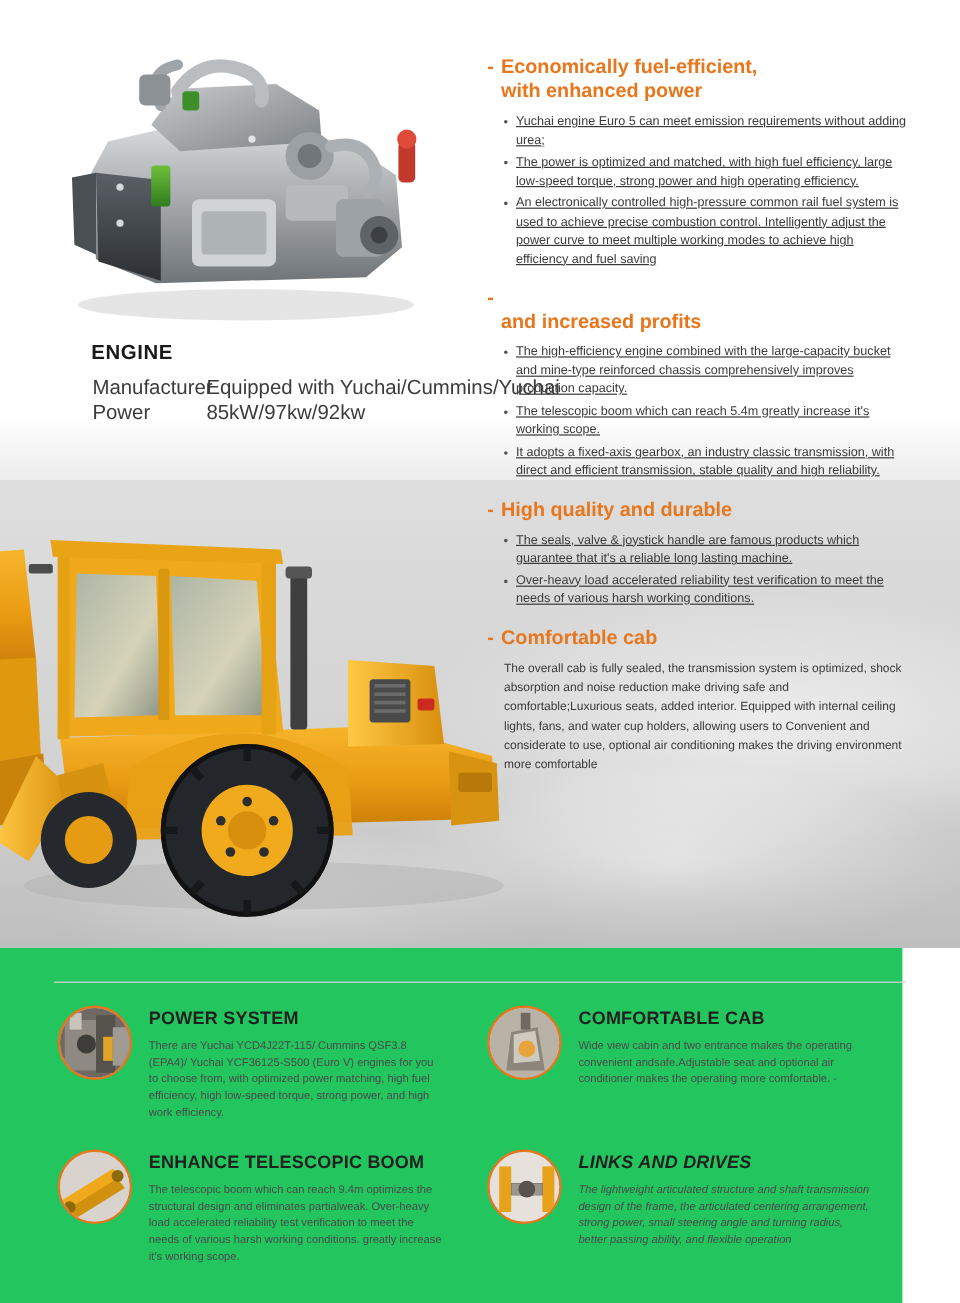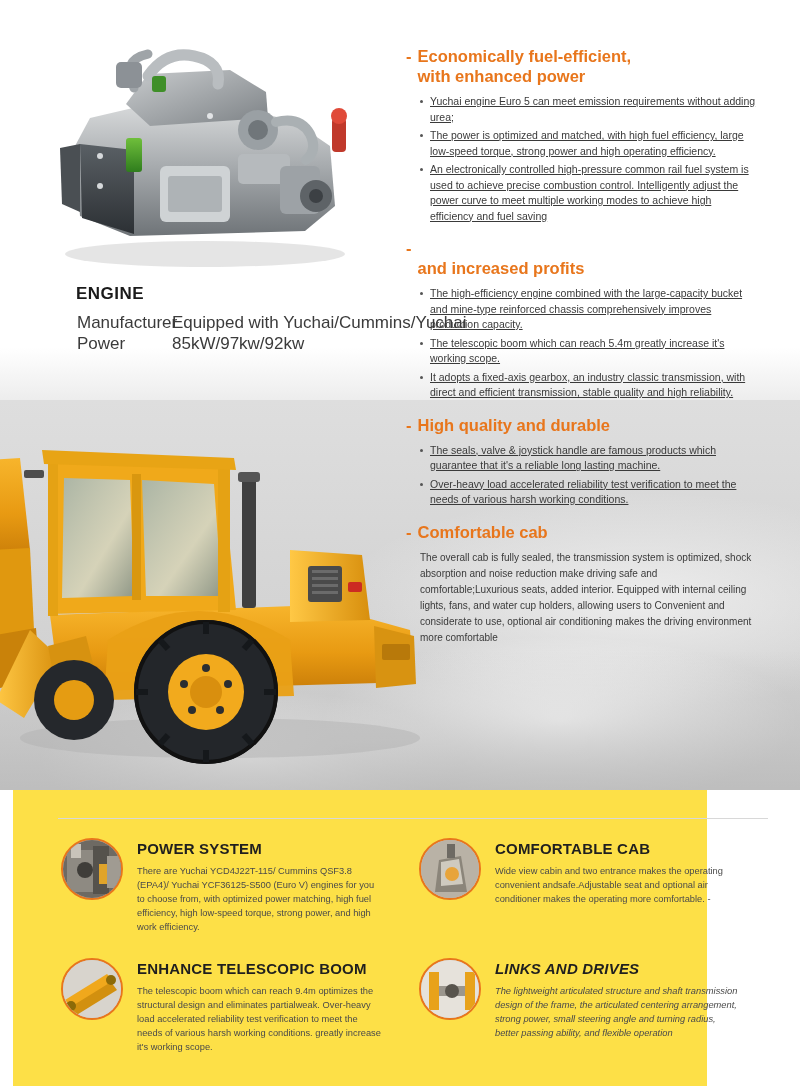--- a/index.html
+++ b/index.html
@@ -139,24 +139,23 @@
     line-height: 16px;
     color: #3a3a3a;
     padding-left: 14px;
   }
 
   
   .bottom {
     position: absolute;
     left: 0;
     top: 790px;
-    width: 694px;
+    width: 752px;
     height: 296px;
-    background: #fde047;
-    margin-left: 13px;
+    background: #22c55e;
   }
   .divider {
     position: absolute;
     left: 45px;
     top: 28px;
     width: 710px;
     height: 1px;
     background: #d8d8d8;
   }
   .feat {

